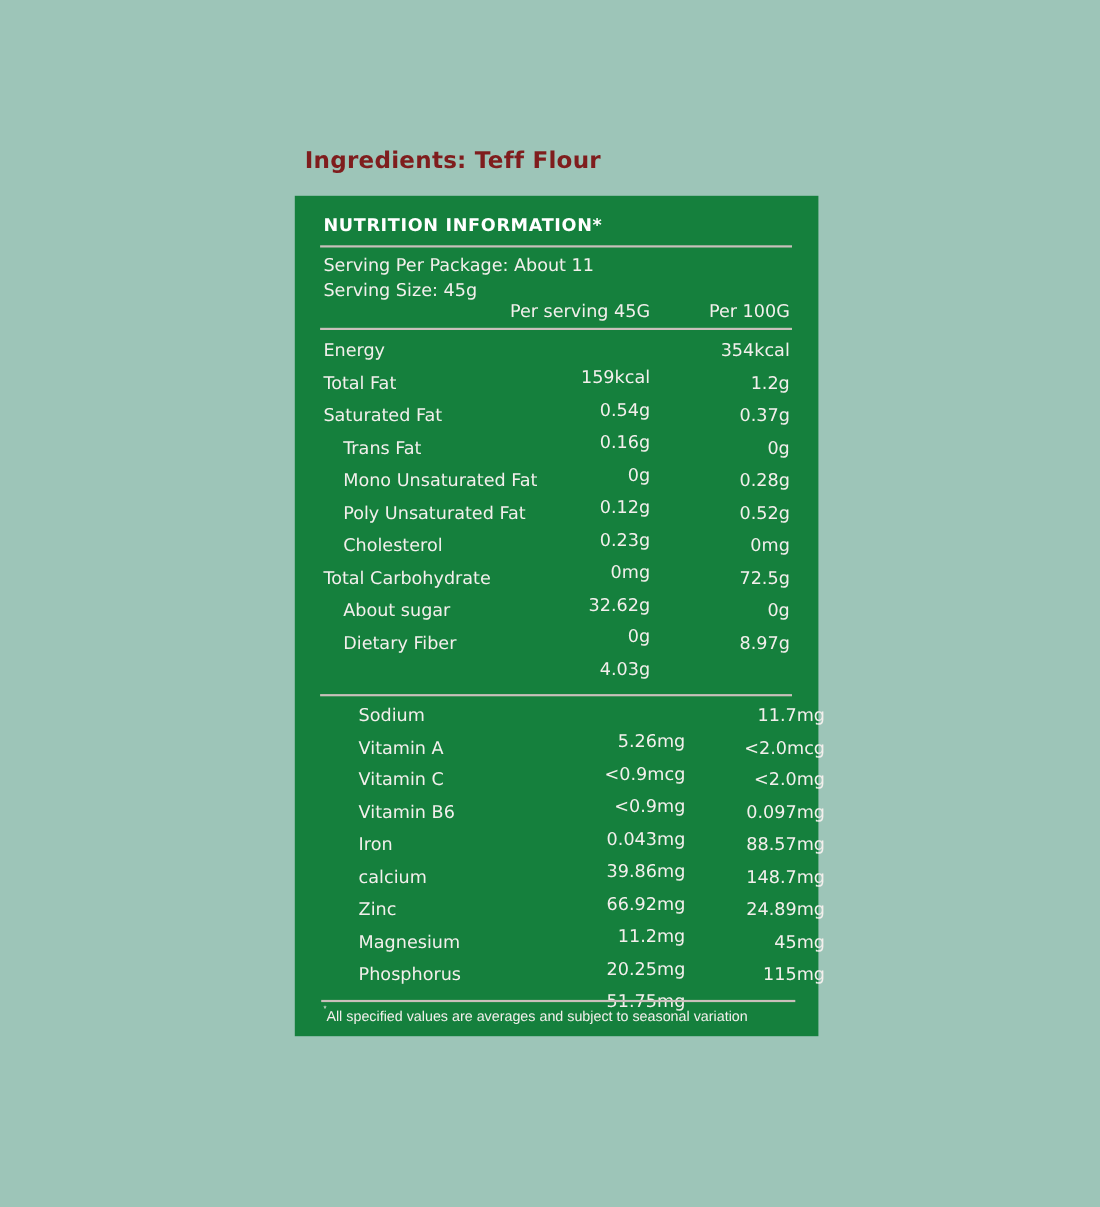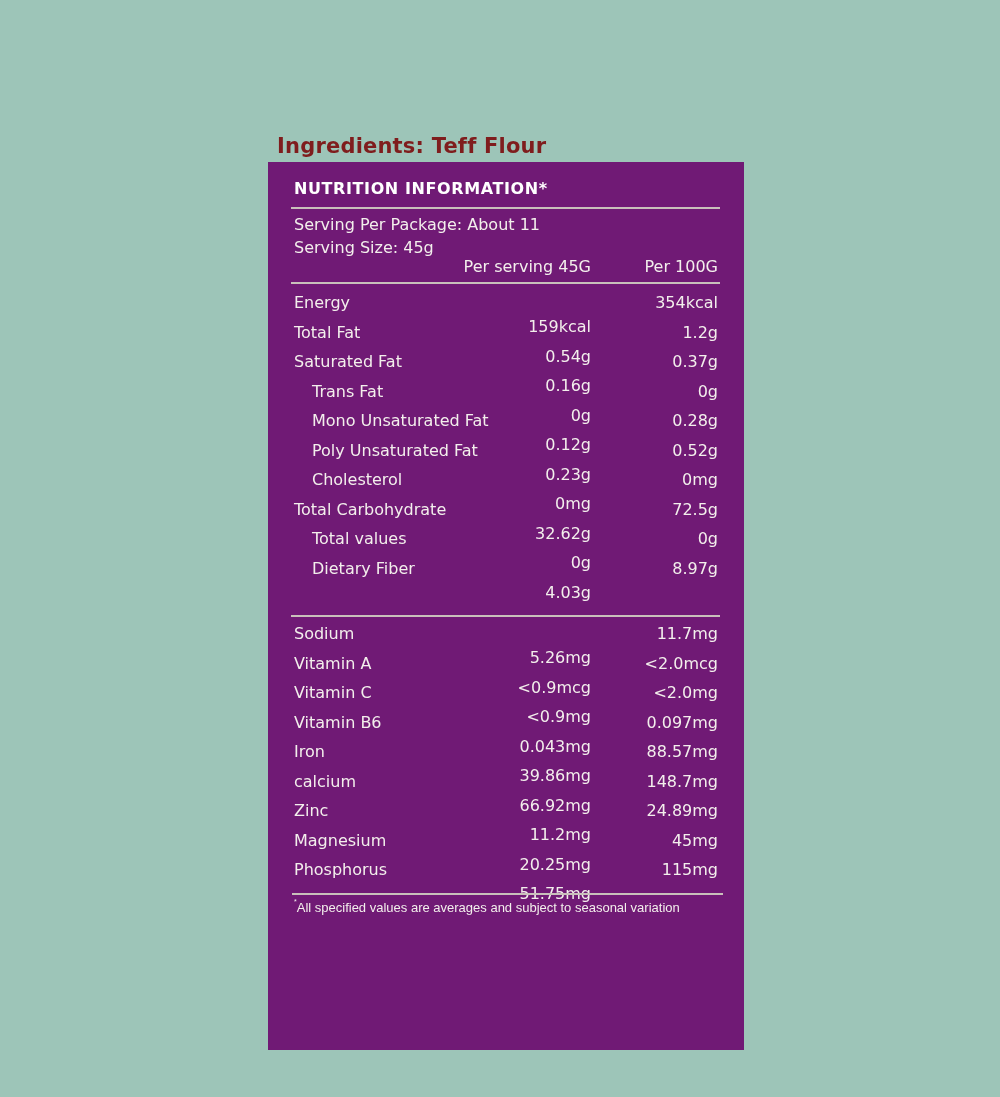--- a/index.html
+++ b/index.html
@@ -15,23 +15,23 @@
     left: 277px; top: 134px;
     font-family: "DejaVu Sans", sans-serif;
     font-weight: bold;
     font-size: 21px;
     color: #7f1d1d;
     letter-spacing: 0.2px;
     white-space: nowrap;
   }
   .panel {
     position: absolute;
-    left: 268px; top: 162px;
-    width: 476px; height: 888px;
-    background: #701a75;
+    left: 268px; top: 178px;
+    width: 476px; height: 764px;
+    background: #15803d;
     color: #f3efec;
   }
   .heading {
     position: absolute;
     left: 26px; top: 17px;
     font-weight: bold;
     font-size: 16px;
     letter-spacing: 0.6px;
     color: #ffffff;
     white-space: nowrap;
@@ -144,34 +144,34 @@
         <span class="name">Cholesterol</span>
         <span class="v1">0mg</span>
         <span class="v2">0mg</span>
       </div>
       <div class="row">
         <span class="name">Total Carbohydrate</span>
         <span class="v1">32.62g</span>
         <span class="v2">72.5g</span>
       </div>
       <div class="row indent">
-        <span class="name">Total values</span>
+        <span class="name">About sugar</span>
         <span class="v1">0g</span>
         <span class="v2">0g</span>
       </div>
       <div class="row indent">
         <span class="name">Dietary Fiber</span>
         <span class="v1">4.03g</span>
         <span class="v2">8.97g</span>
       </div>
     </div>
 
   <div class="rule" style="top:453px;"></div>
 
-  <div class="rows" id="micro-rows" style="top:457px;">
+  <div class="rows" id="micro-rows" style="top:457px;padding-left:32px;">
       <div class="row">
         <span class="name">Sodium</span>
         <span class="v1">5.26mg</span>
         <span class="v2">11.7mg</span>
       </div>
       <div class="row">
         <span class="name">Vitamin A</span>
         <span class="v1">&lt;0.9mcg</span>
         <span class="v2">&lt;2.0mcg</span>
       </div>

